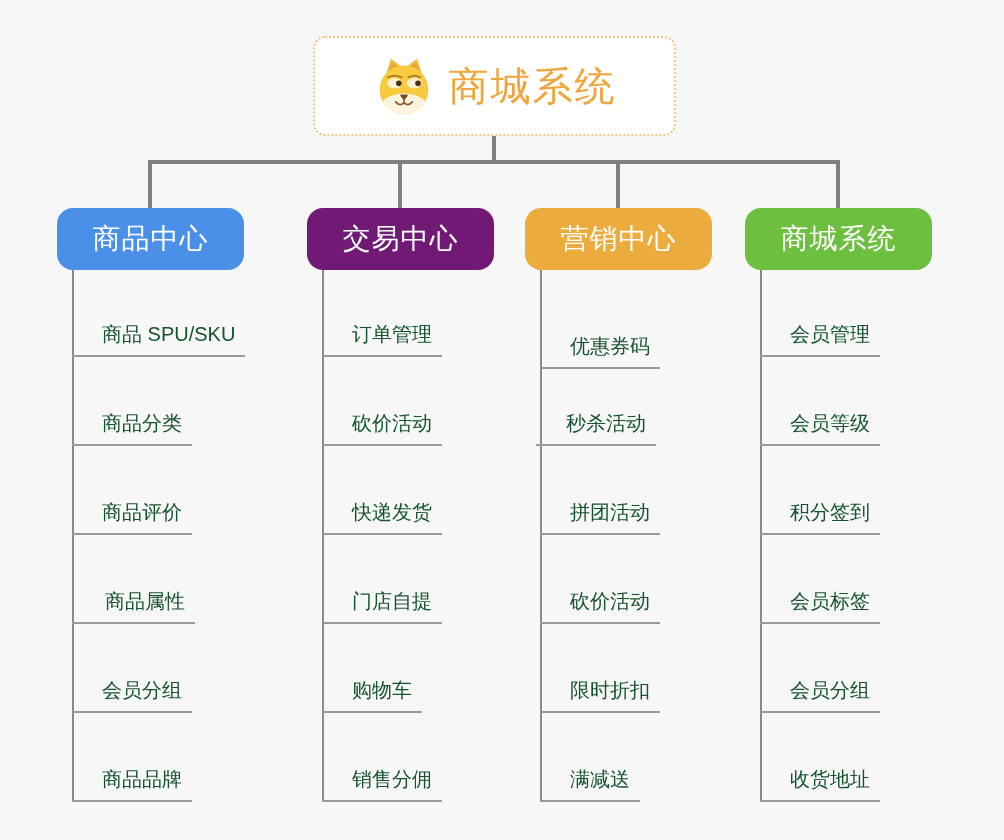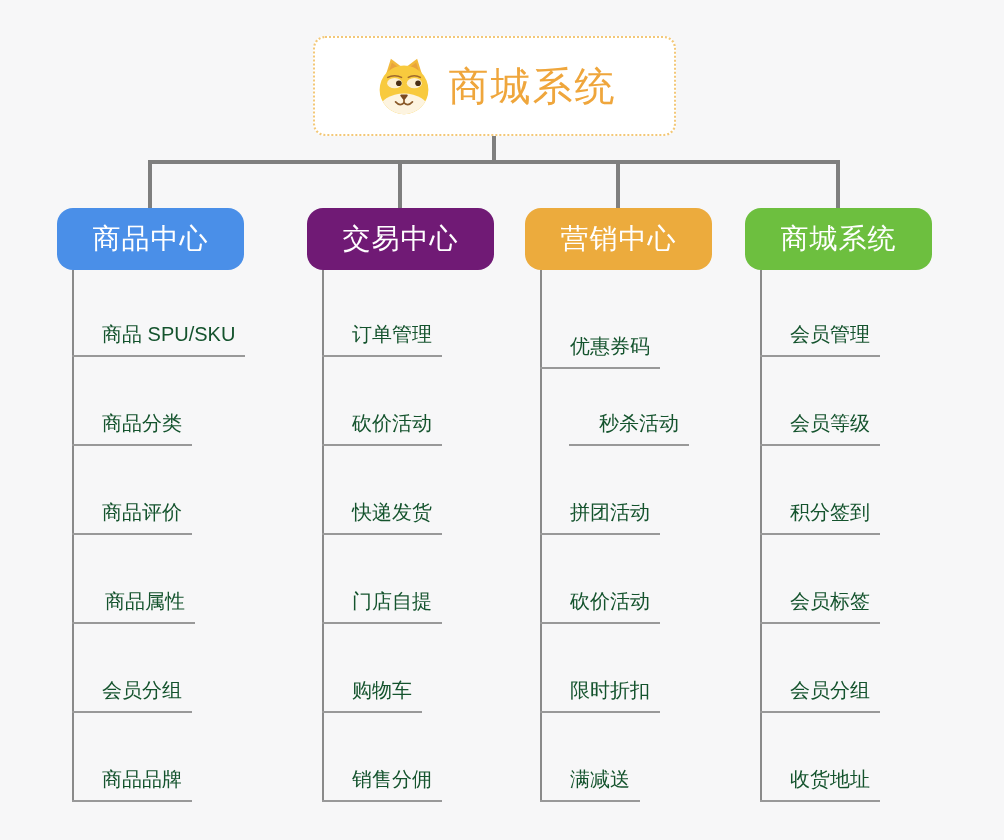--- a/index.html
+++ b/index.html
@@ -109,21 +109,21 @@
       <div class="leaf" style="left: 322px; top: 315px;">订单管理</div>
       <div class="leaf" style="left: 322px; top: 404px;">砍价活动</div>
       <div class="leaf" style="left: 322px; top: 493px;">快递发货</div>
       <div class="leaf" style="left: 322px; top: 582px;">门店自提</div>
       <div class="leaf" style="left: 322px; top: 671px;">购物车</div>
       <div class="leaf" style="left: 322px; top: 760px;">销售分佣</div>
       <div class="conn" style="left: 616px; top: 160px; width: 4px; height: 48px;"></div>
       <div class="branch-box" style="left: 525px; background: rgb(236, 171, 61);">营销中心</div>
       <div class="trunk" style="left: 540px; top: 270px; height: 532px;"></div>
       <div class="leaf" style="left: 540px; top: 315px; margin-top: 12px;">优惠券码</div>
-      <div class="leaf" style="left: 569px; top: 404px;">秒杀活动</div>
+      <div class="leaf" style="left: 536px; top: 404px;">秒杀活动</div>
       <div class="leaf" style="left: 540px; top: 493px;">拼团活动</div>
       <div class="leaf" style="left: 540px; top: 582px;">砍价活动</div>
       <div class="leaf" style="left: 540px; top: 671px;">限时折扣</div>
       <div class="leaf" style="left: 540px; top: 760px;">满减送</div>
       <div class="conn" style="left: 836px; top: 160px; width: 4px; height: 48px;"></div>
       <div class="branch-box" style="left: 745px; background: rgb(109, 191, 63);">商城系统</div>
       <div class="trunk" style="left: 760px; top: 270px; height: 532px;"></div>
       <div class="leaf" style="left: 760px; top: 315px;">会员管理</div>
       <div class="leaf" style="left: 760px; top: 404px;">会员等级</div>
       <div class="leaf" style="left: 760px; top: 493px;">积分签到</div>

